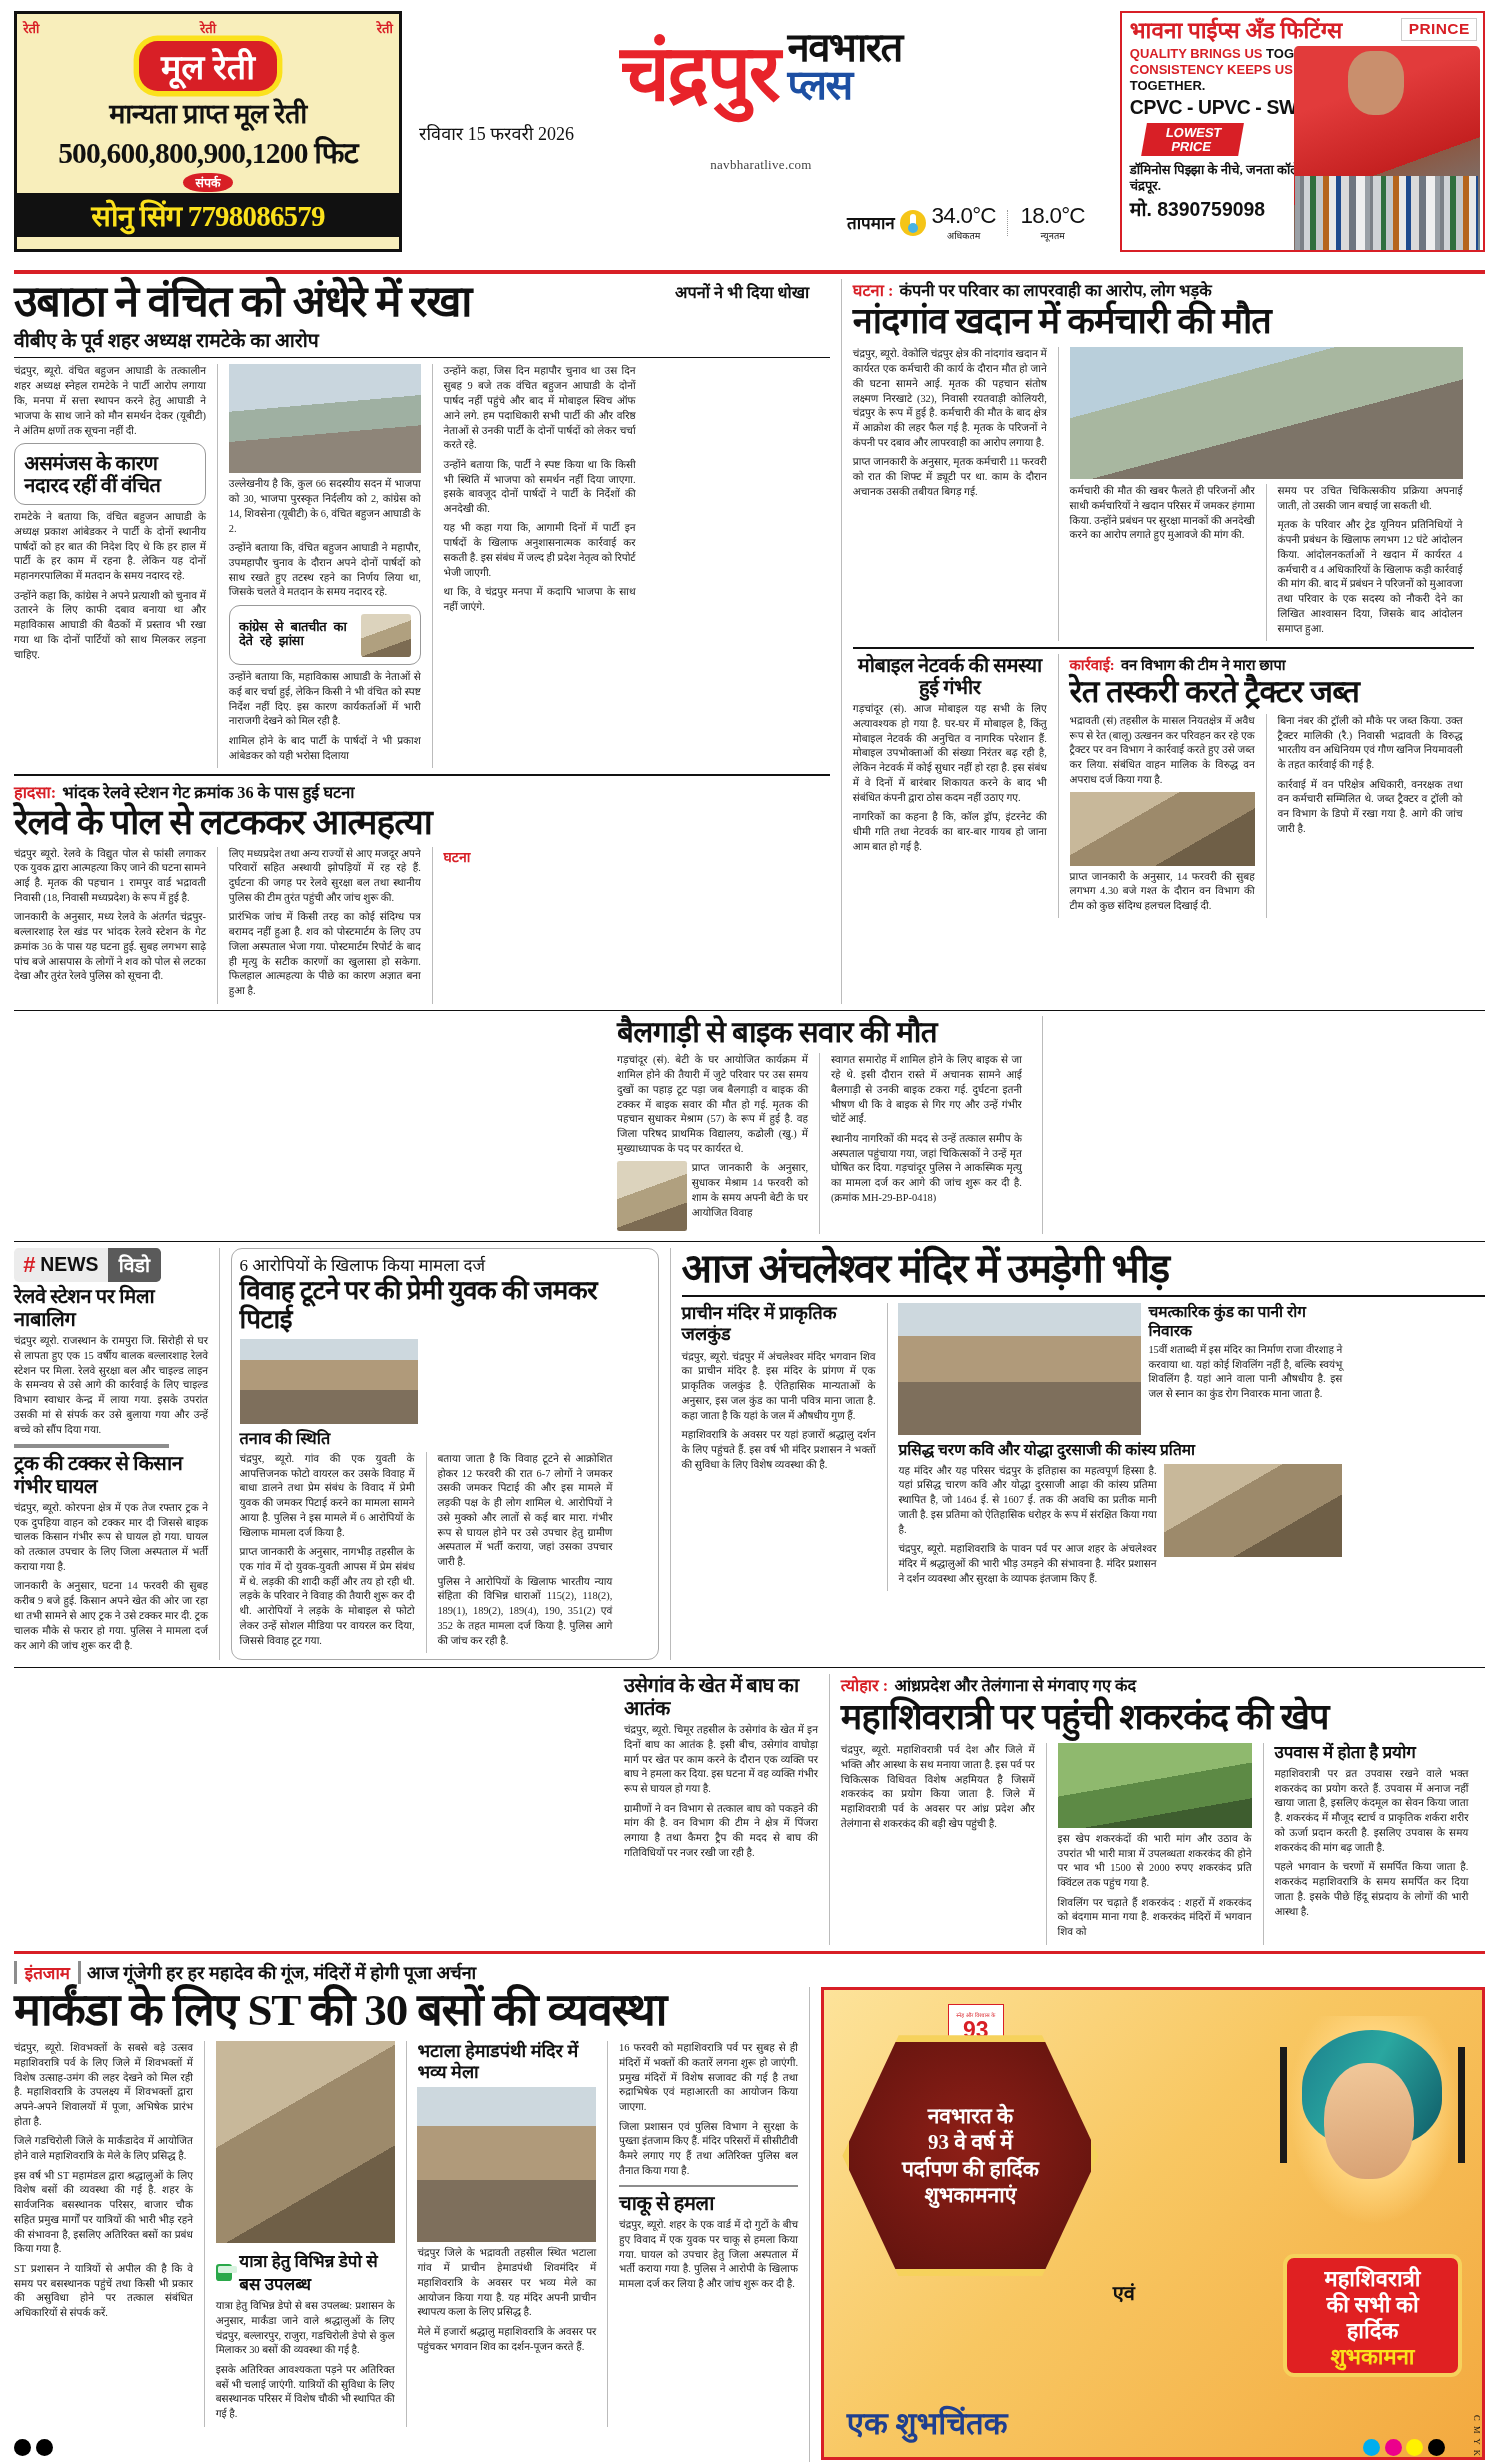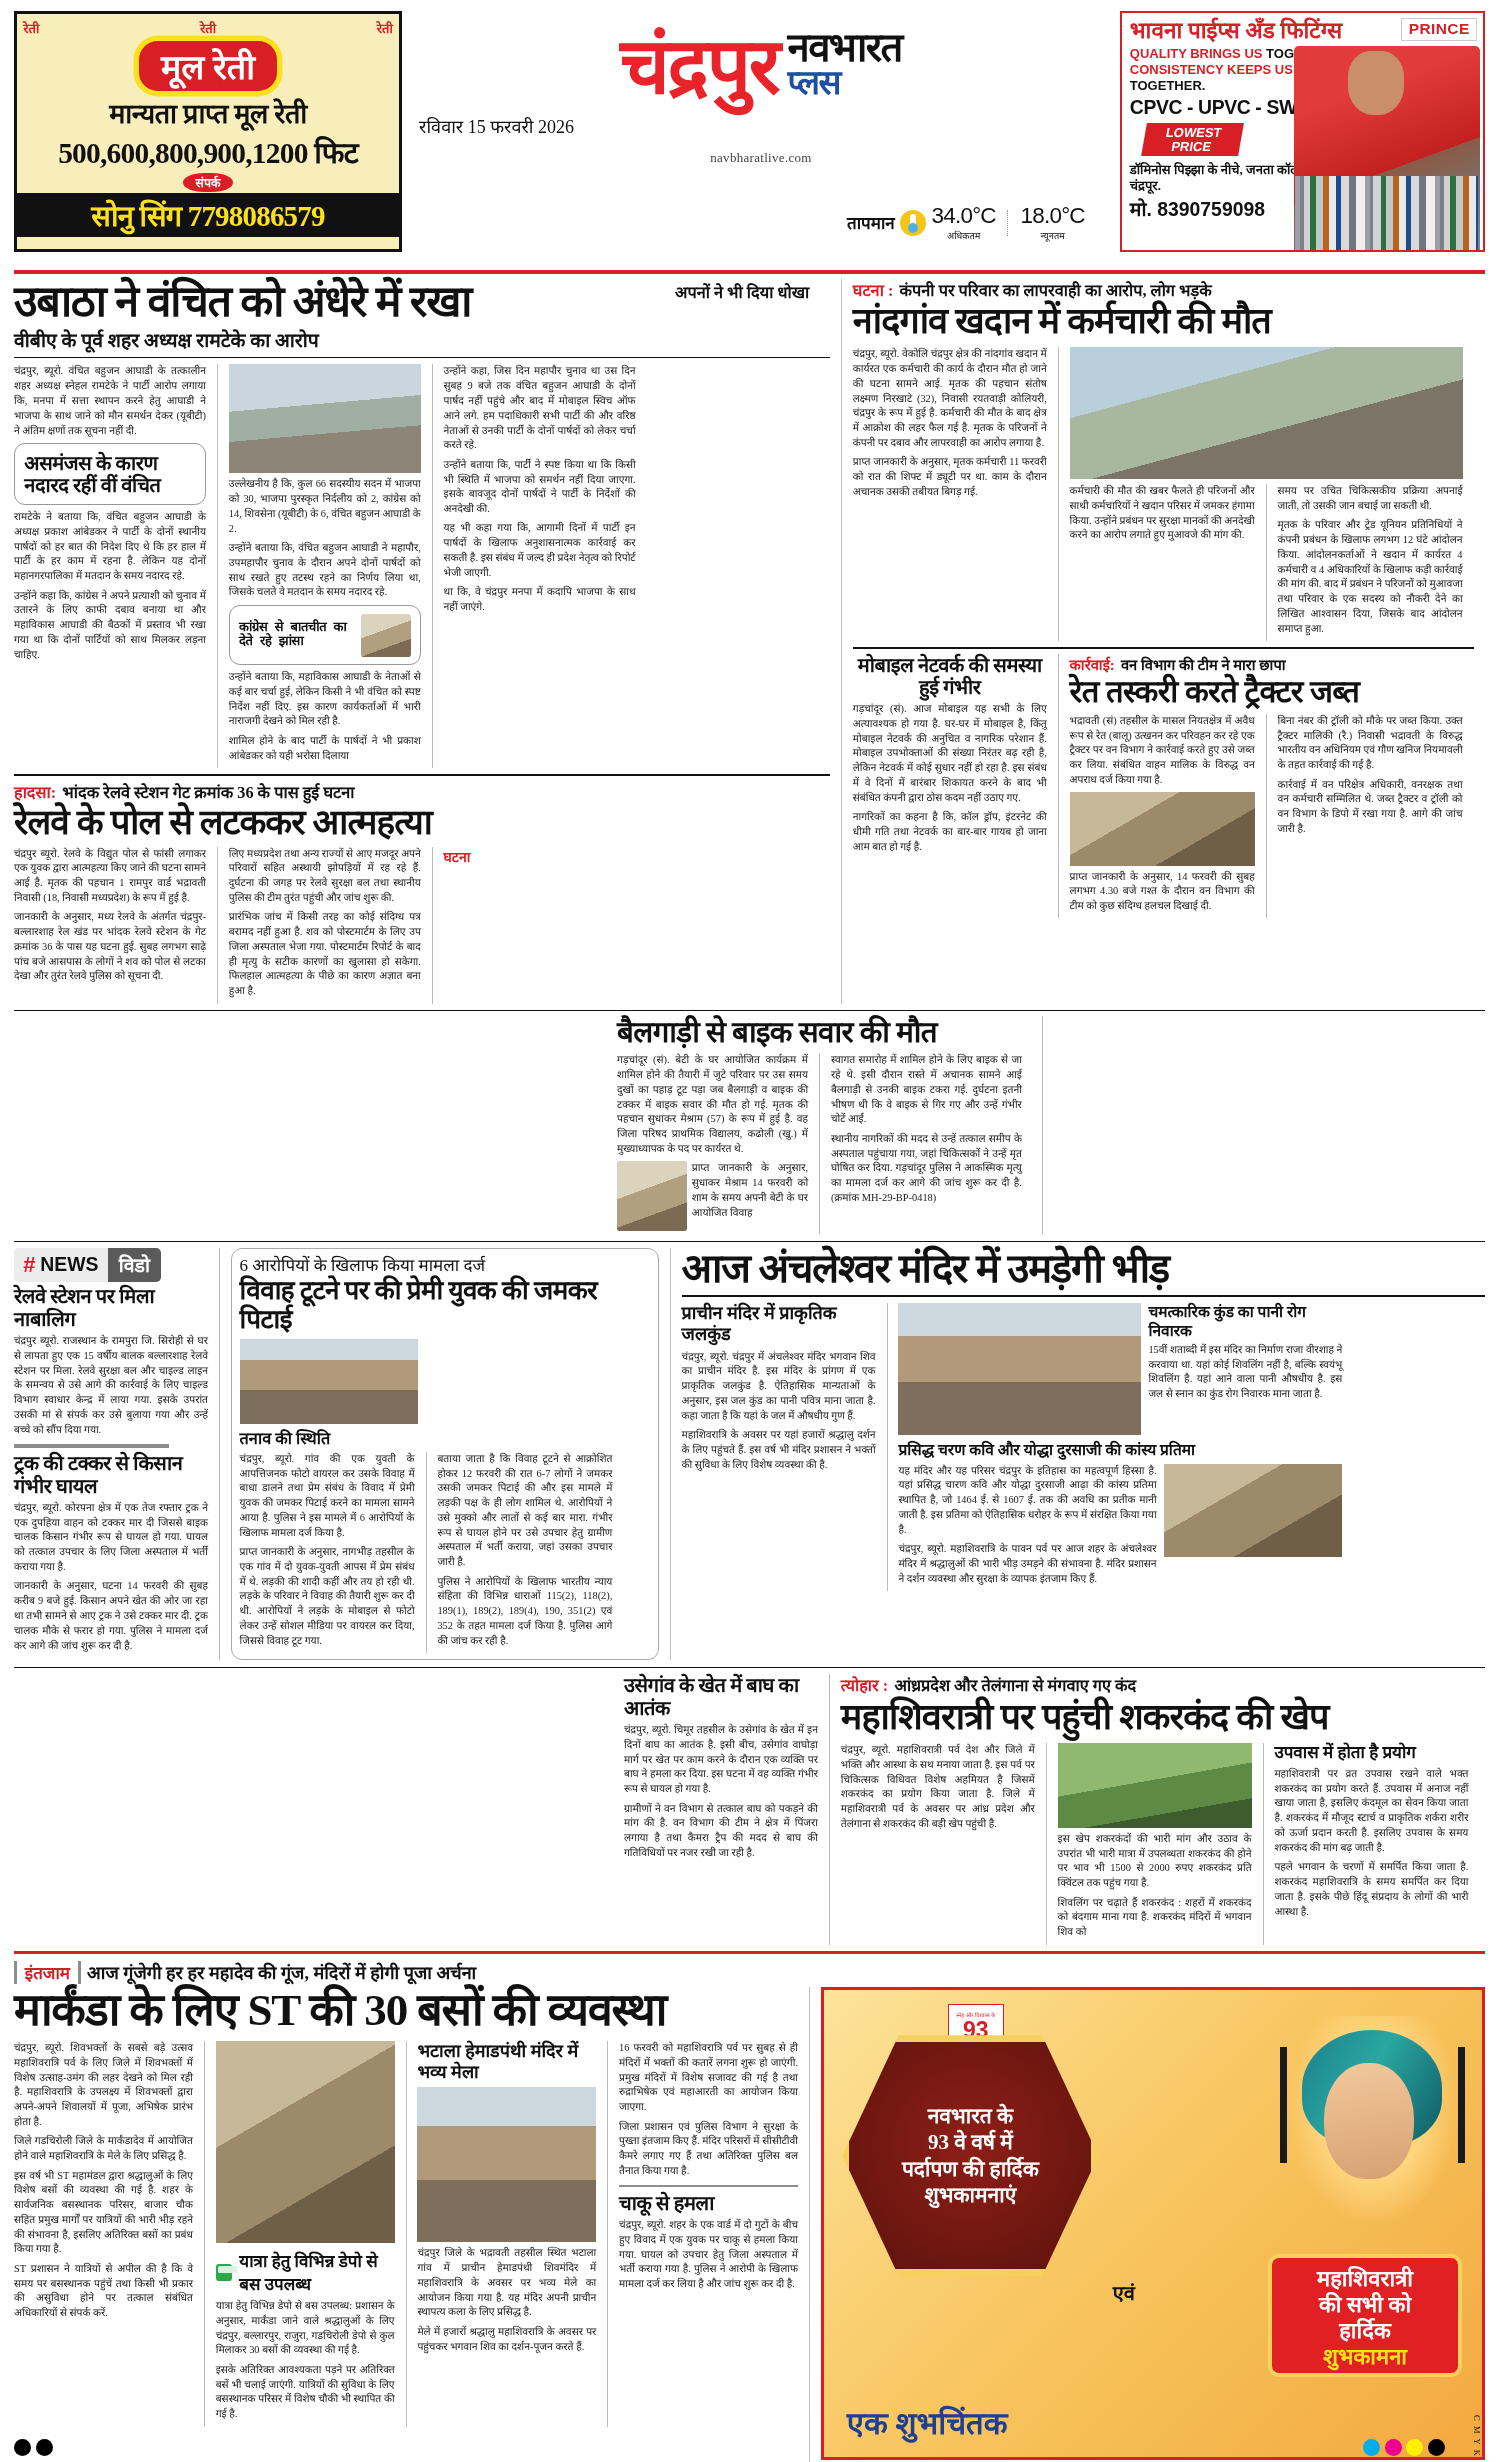--- a/index.html
+++ b/index.html
@@ -32,21 +32,21 @@
   .ad-left .black-bar { background:#111; color:#fbe11c; font-size:29px; font-weight:bold;
                         width:calc(100% + 12.4px); margin:1.6px -6.2px 0; text-align:center;
                         letter-spacing:-0.8px; padding:1.6px 0 3.1px; }
 
   .title-block { flex:1; display:flex; flex-direction:column; align-items:center; padding-top:17px; }
   .logo-row { display:flex; align-items:flex-end; gap:9.3px; }
   .logo-main { font-family:"Liberation Sans",sans-serif; font-weight:bold; font-size:78px;
                color:#e8232a; line-height:.92; letter-spacing:-2.3px; }
   .logo-nav { font-family:"Liberation Sans",sans-serif; font-weight:bold; font-size:40px;
               color:#111; line-height:.95; letter-spacing:-1.6px; }
-  .logo-plus { font-family:"Liberation Sans",sans-serif; font-weight:bold; font-size:34px;
+  .logo-plus { font-family:"Liberation Sans",sans-serif; font-weight:bold; font-size:41px;
                color:#1d4fa3; line-height:.95; letter-spacing:-1.6px; }
   .dateline { font-size:18px; color:#111; margin:11px 0 0 0; align-self:flex-start; padding-left:9.3px;}
   .weburl { font-size:13px; color:#444; margin-top:12.4px; letter-spacing:0.3px; }
 
   .temp-box { position:absolute; left:847px; top:203px; display:flex; align-items:center; gap:5.4px; }
   .temp-label { font-size:17px; font-weight:bold; }
   .thermo { width:26px; height:26px; border-radius:50%; background:#f5c518;
             display:flex; align-items:center; justify-content:center; }
   .thermo-i { width:5.4px; height:16.3px; background:#fff; border-radius:3.1px; position:relative; }
   .thermo-i:after { content:''; position:absolute; bottom:-2.3px; left:-2.3px; width:10px; height:10px;
@@ -136,21 +136,21 @@
                    border:1.6px solid #d81f26; display:flex; flex-direction:column; align-items:center;
                    justify-content:center; color:#d81f26; font-family:"Liberation Sans",sans-serif; }
   .ad93 .shiva { position:absolute; right:12.4px; top:26px; width:194px; height:225px;
                  background:radial-gradient(ellipse at 50% 40%, #ffd57e 0 38%, rgba(255,213,126,0) 62%); }
   .ad93 .shiva .face { position:absolute; left:48px; top:47px; width:90px; height:116px;
                  background:linear-gradient(170deg,#f2c99b,#d7a072); border-radius:48% 48% 46% 46%; }
   .ad93 .shiva .hair { position:absolute; left:26px; top:14px; width:140px; height:116px;
                  background:linear-gradient(120deg,#1c7f8c,#2aa7a0 45%,#0f5a66); border-radius:50% 50% 40% 40%; }
   .ad93 .trishul { position:absolute; width:7px; height:116px; background:#1a1a1a; }
   .ad93 .evam { position:absolute; left:289px; top:289px; font-size:20px; font-weight:bold; }
-  .ad93 .maha { position:absolute; right:20px; top:264px; width:194px; background:#e02022;
+  .ad93 .maha { position:absolute; right:20px; top:264px; width:179px; background:#e02022;
                 border:4.7px solid #f6d25c; border-radius:11px; color:#fff; font-weight:bold;
                 font-size:22px; line-height:1.18; text-align:center; padding:7.8px 4.7px 3.1px; }
   .ad93 .maha .y { color:#fbe11c; }
   .ad93 .shubh { position:absolute; left:23px; bottom:14px; font-size:31px; font-weight:bold; color:#1f3f8f; }
 
   .footer { display:flex; align-items:center; gap:7.8px; padding-top:4.7px; }
   .cmyk { display:flex; gap:4.7px; }
   .cmyk i { width:17px; height:17px; border-radius:50%; display:block; }
 </style>
 </head>

